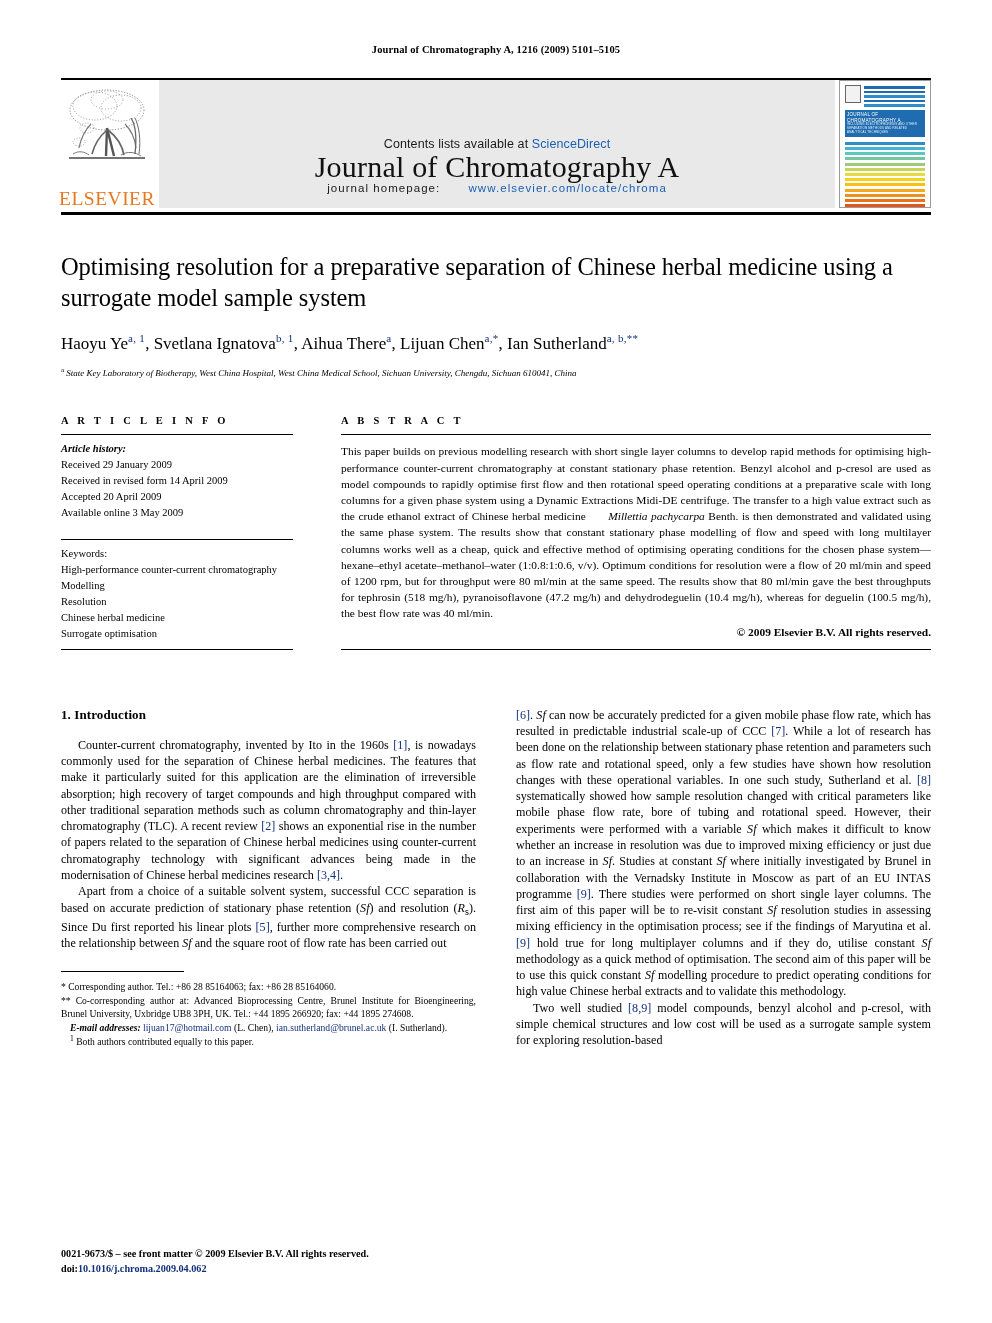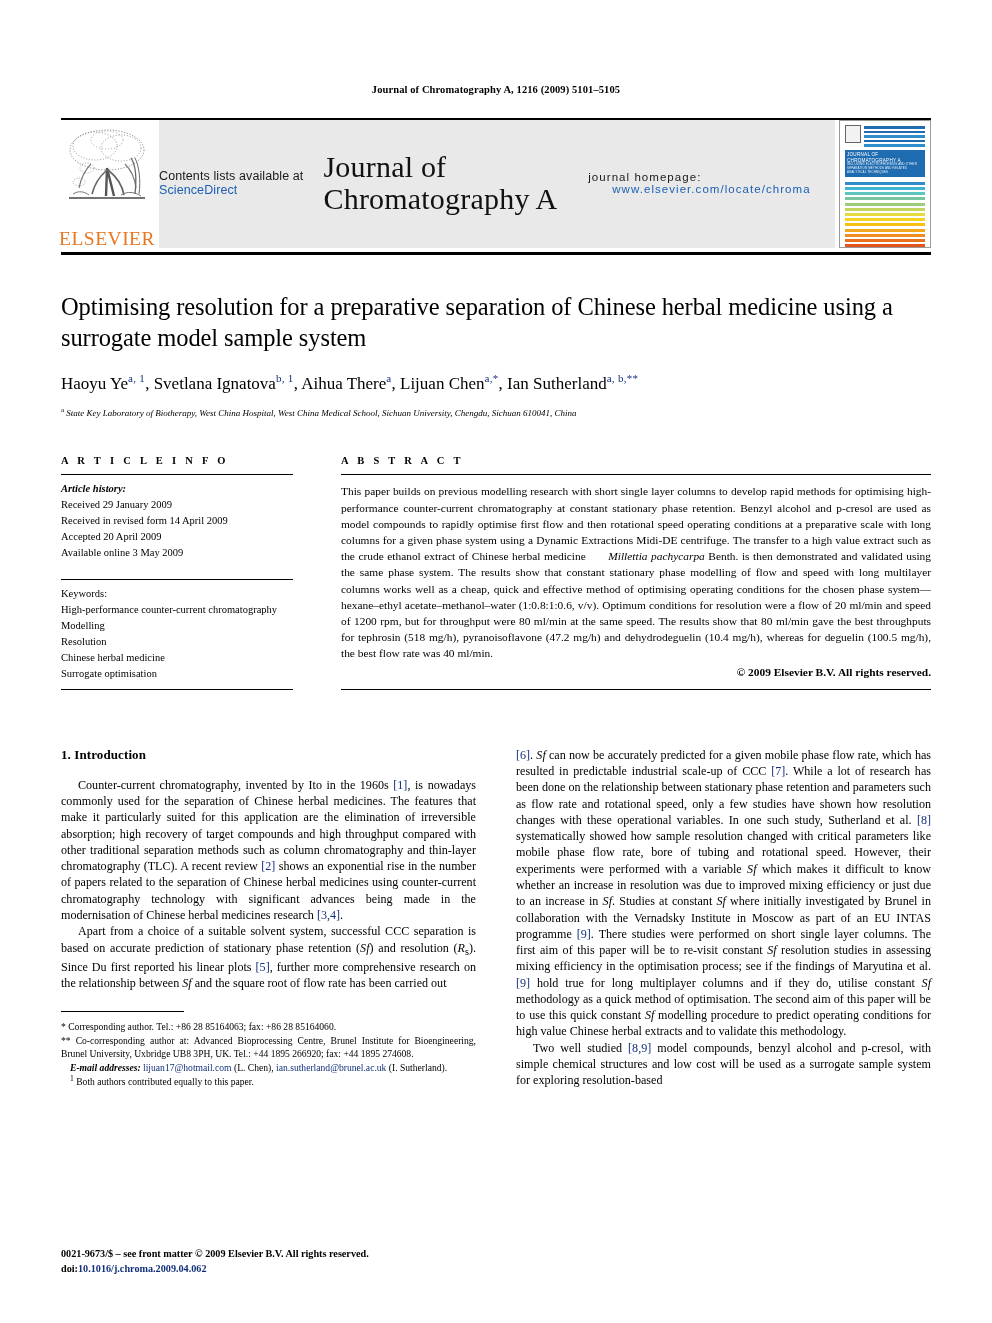--- a/index.html
+++ b/index.html
@@ -22,21 +22,21 @@
     box-sizing: border-box;
     padding: 0 61px;
   }
 
   
   .running-head {
     text-align: center;
     font-size: 10.5px;
     font-weight: bold;
     letter-spacing: .1px;
-    padding-top: 84px;
+    padding-top: 44px;
     padding-bottom: 0;
     color: #000;
   }
 
   
   .masthead {
     margin-top: 23px;
     border-top: 2.5px solid #000;
     padding-top: 0;
     display: flex;
@@ -67,20 +67,21 @@
     color: #E87722;
     font-weight: normal;
     line-height: 1;
     margin-top: 1px;
   }
   .homepage-panel {
     flex: 1 1 auto;
     background: #e9e9e9;
     margin: 0 4px 0 6px;
     display: flex;
+    flex-direction: column;
     justify-content: flex-end;
     align-items: center;
     padding: 11px 0 14px 0;
     box-sizing: border-box;
   }
   .contents-line {
     font-family: "Liberation Sans", sans-serif;
     font-size: 12.5px;
     color: #1a1a1a;
     letter-spacing: .1px;

